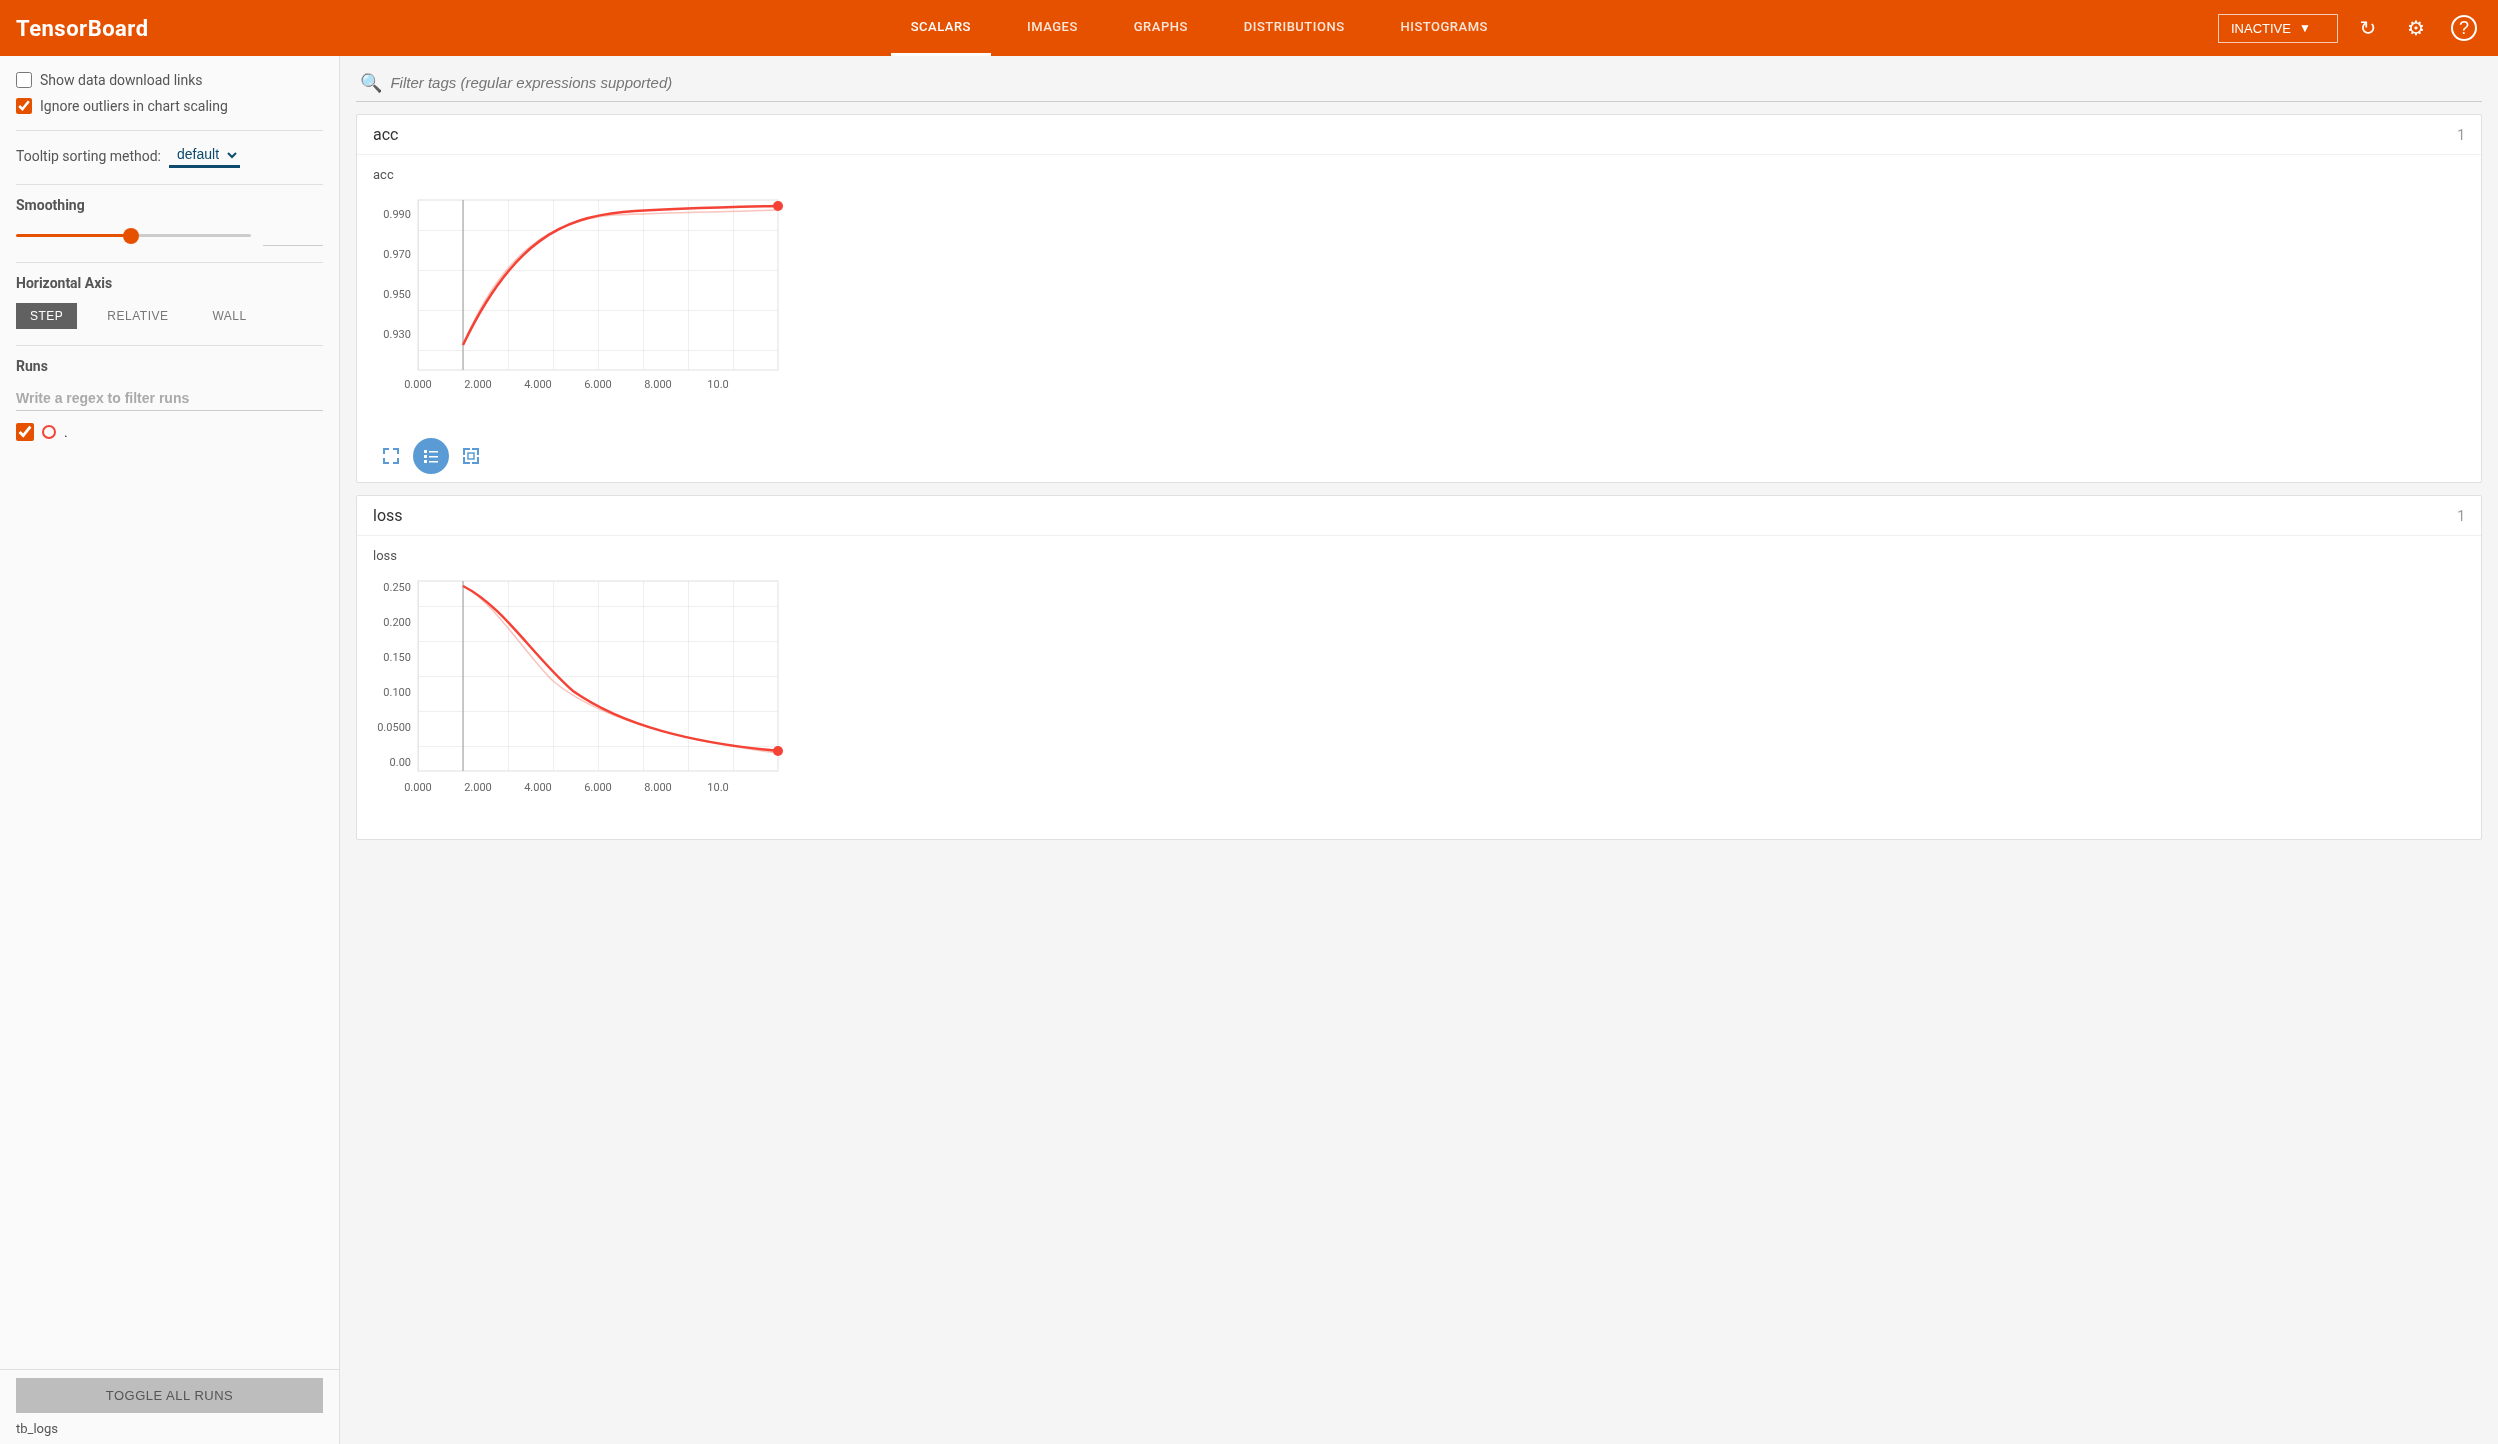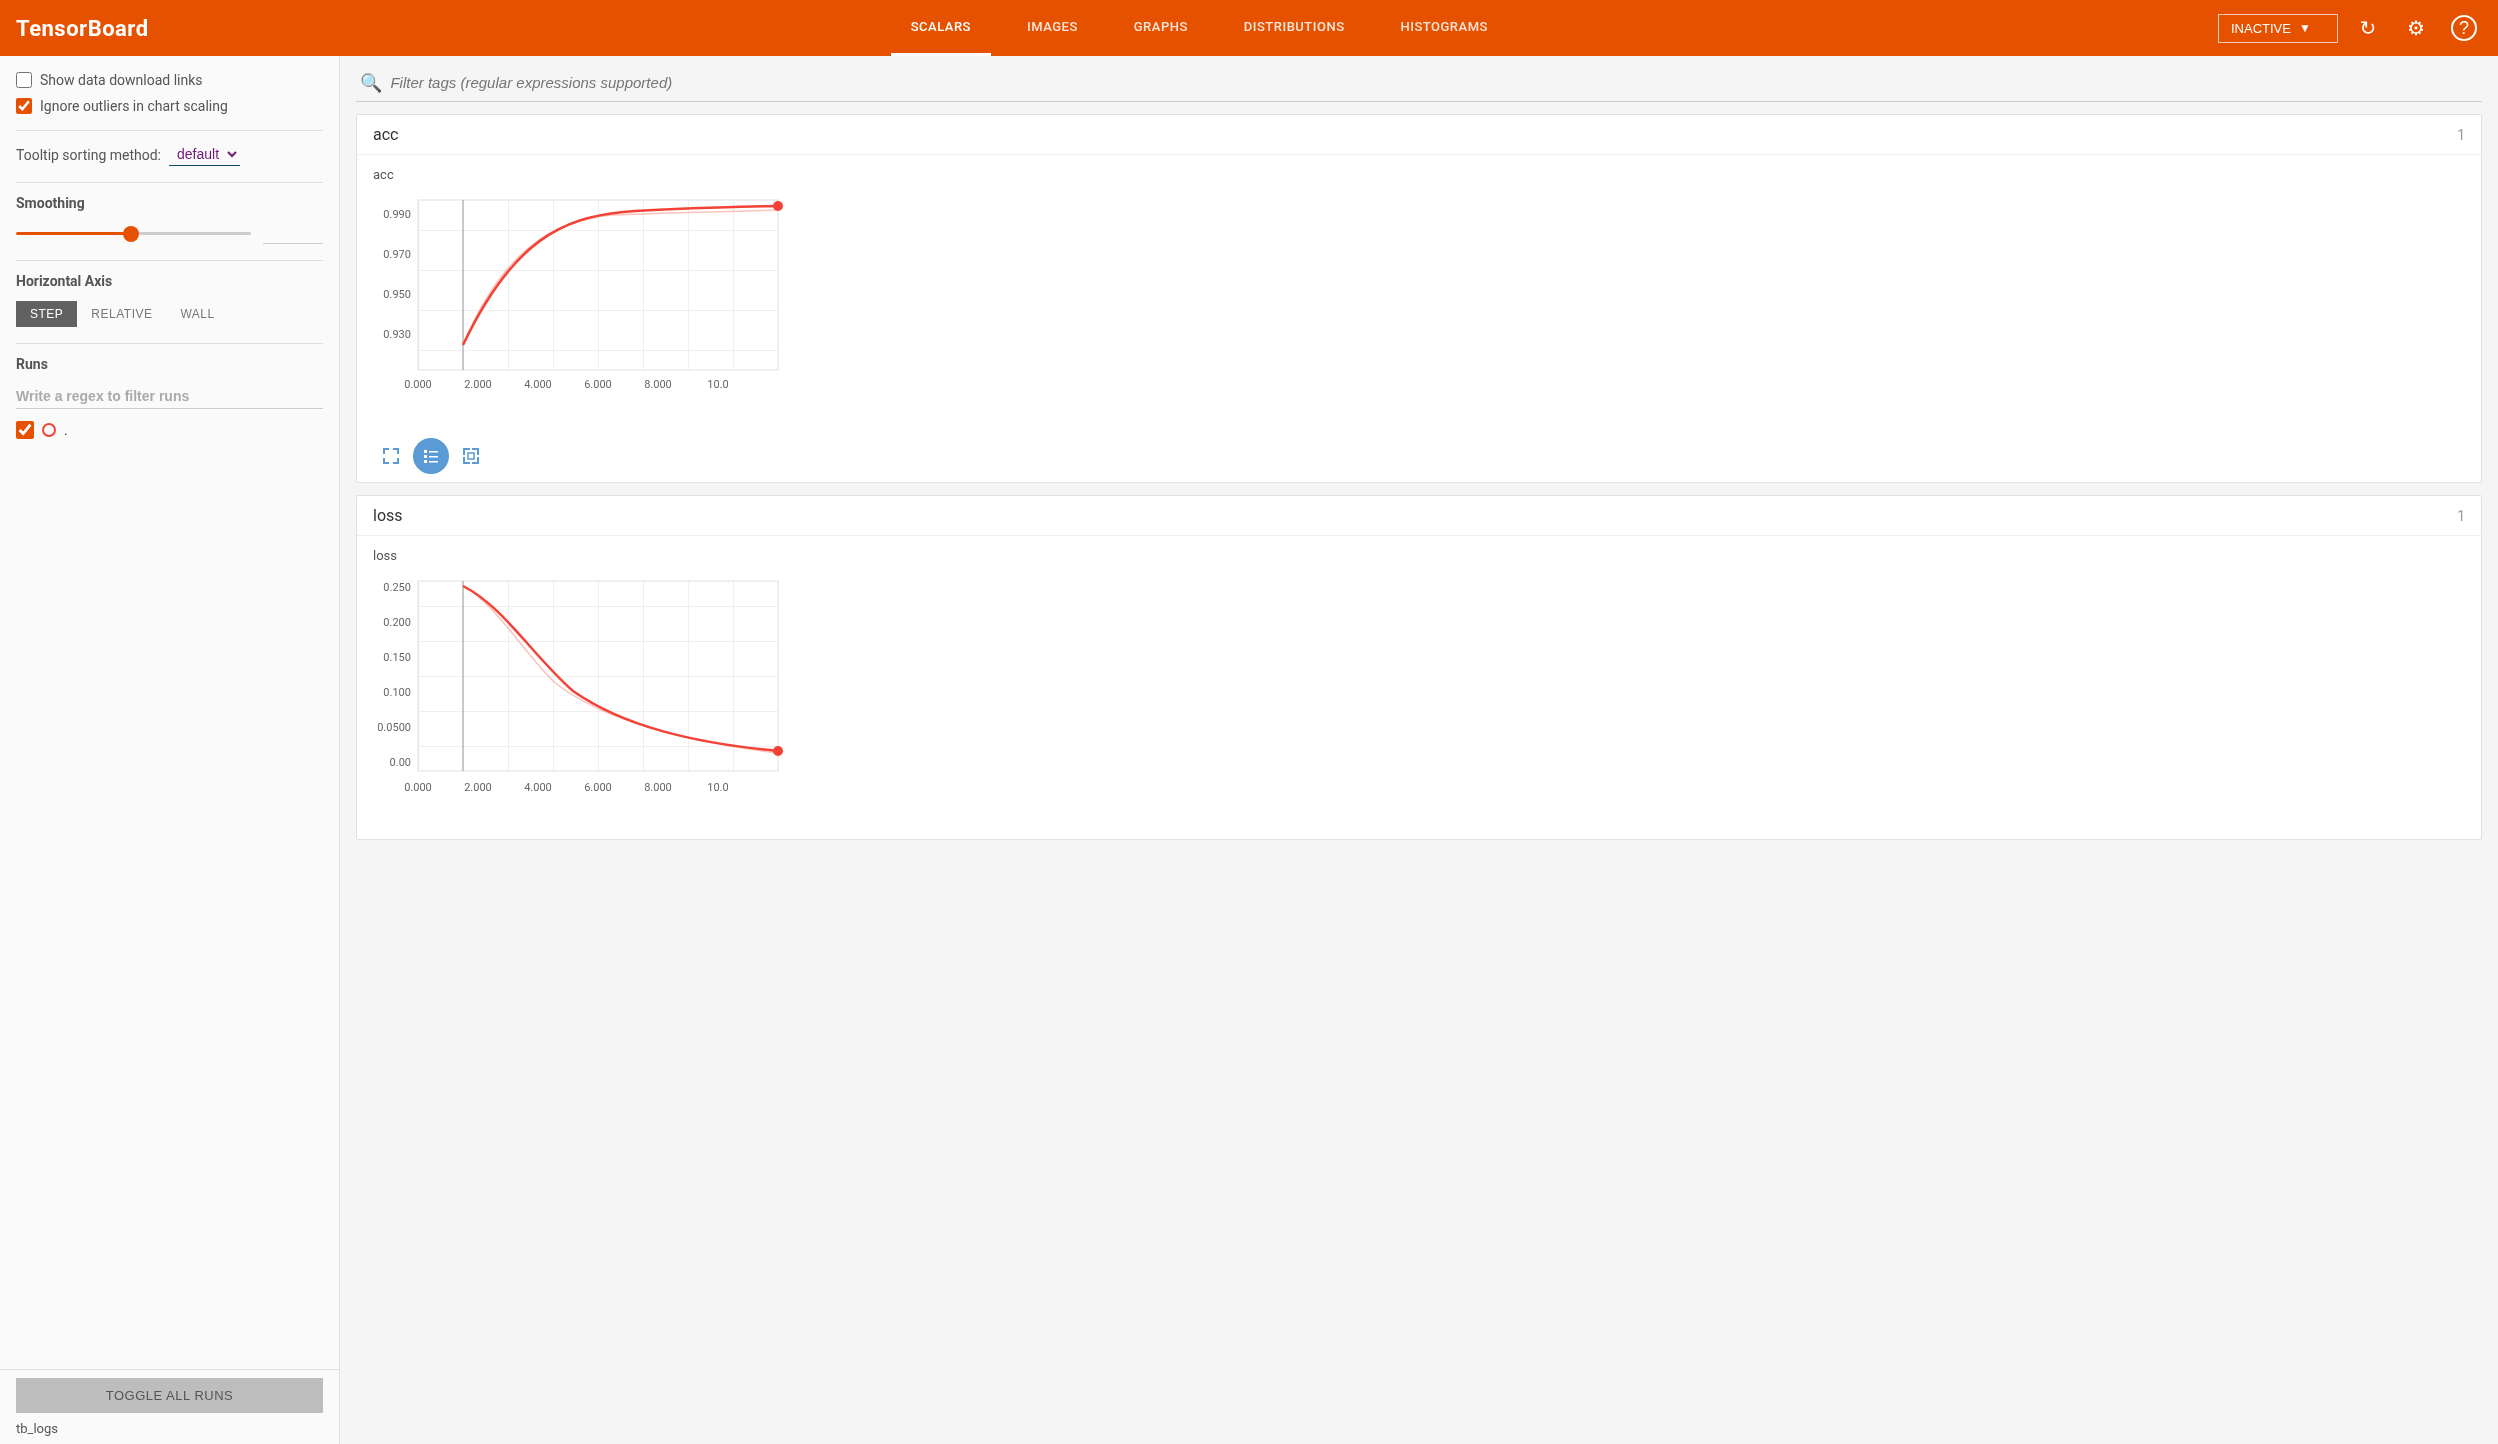--- a/index.html
+++ b/index.html
@@ -122,26 +122,26 @@
     .tooltip-row {
       display: flex;
       align-items: center;
       gap: 8px;
       font-size: 14px;
       color: #555;
       margin-bottom: 4px;
     }
     .tooltip-select {
       border: none;
-      border-bottom: 1px solid #0c4a6e;
+      border-bottom: 3px solid #0c4a6e;
       background: transparent;
       font-size: 14px;
       padding: 2px 4px;
       cursor: pointer;
-      color: #701a75;
+      color: #0c4a6e;
     }
     .section-title {
       font-size: 14px;
       font-weight: 700;
       color: #555;
       margin-bottom: 12px;
     }
     .smoothing-slider-row {
       display: flex;
       align-items: center;
@@ -171,21 +171,21 @@
       width: 60px;
       border: none;
       border-bottom: 1px solid #ccc;
       text-align: right;
       font-size: 14px;
       padding: 2px 4px;
       background: transparent;
     }
     .axis-buttons {
       display: flex;
-      gap: 0;
+      gap: 16px;
       margin-bottom: 4px;
     }
     .axis-btn {
       padding: 6px 14px;
       font-size: 12px;
       font-weight: 500;
       letter-spacing: 0.5px;
       border: none;
       cursor: pointer;
       background: transparent;

